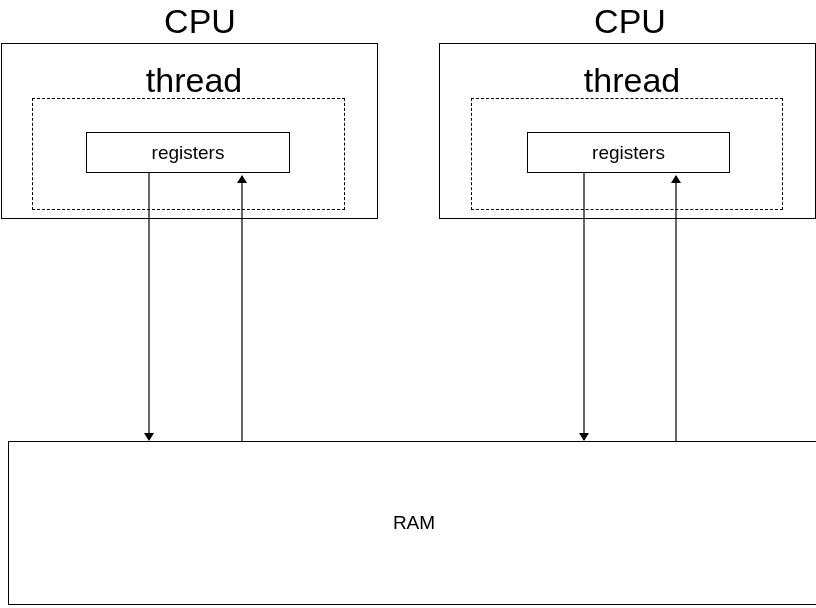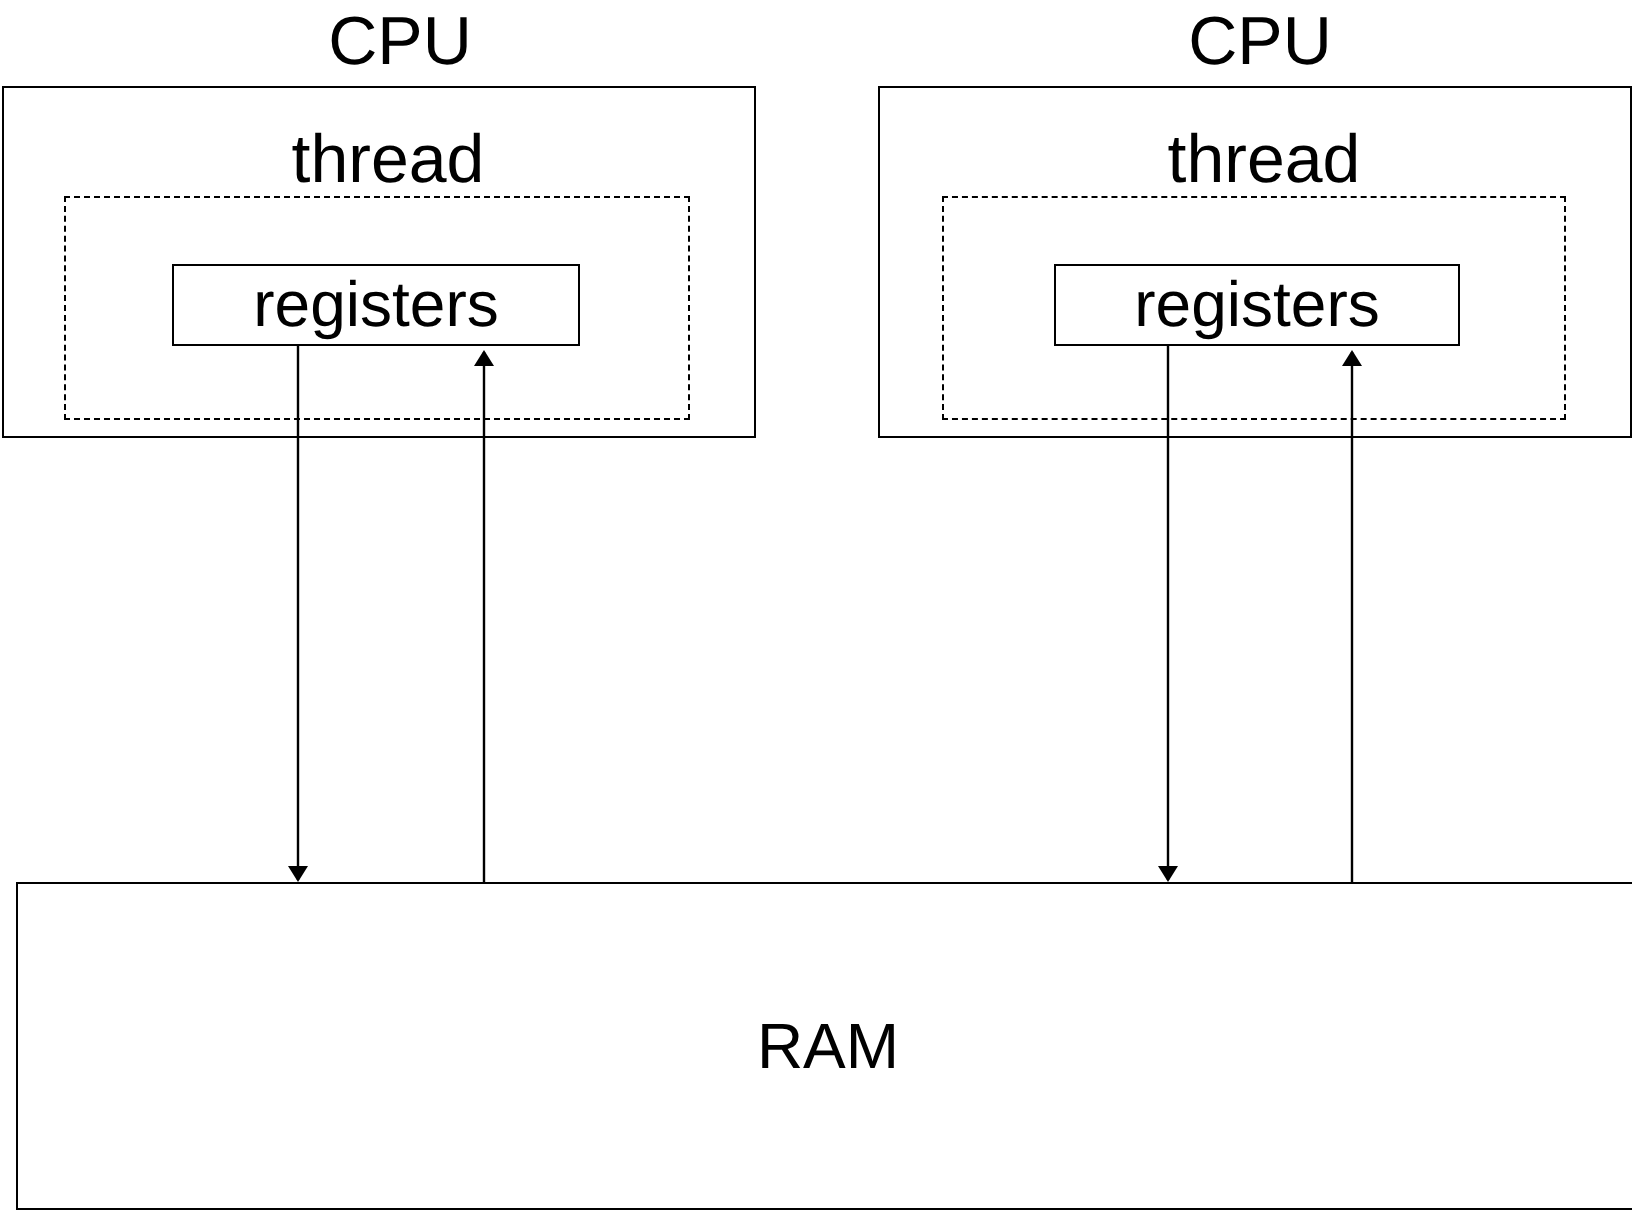--- a/index.html
+++ b/index.html
@@ -35,21 +35,21 @@
     line-height: 32px;
     white-space: nowrap;
     color: #000000;
   }
   .center-label {
     position: absolute;
     box-sizing: border-box;
     display: flex;
     align-items: center;
     justify-content: center;
-    font-size: 32px;
+    font-size: 19px;
     color: #000000;
     text-align: right;
   }
   
   .cpu1-label      { left: 140px; top: 5px;  width: 120px; }
   .cpu1-box        { left: 1px;   top: 43px; width: 377px; height: 176px; }
   .thread1-label   { left: 134px; top: 64px; width: 120px; }
   .thread1-box     { left: 32px;  top: 98px; width: 313px; height: 112px; }
   .registers1-box  { left: 86px;  top: 132px; width: 204px; height: 41px; border: 1px solid #000; position: absolute; box-sizing: border-box; }
   

